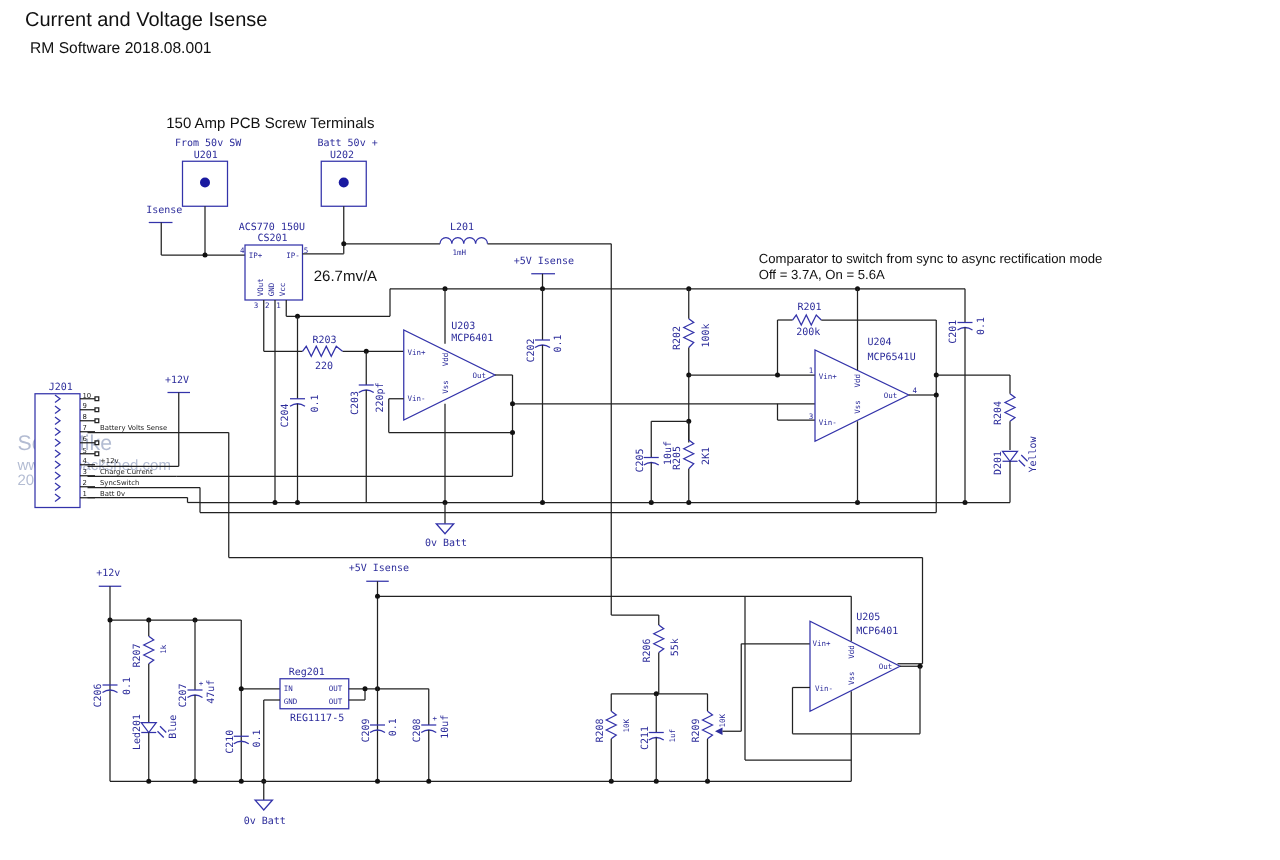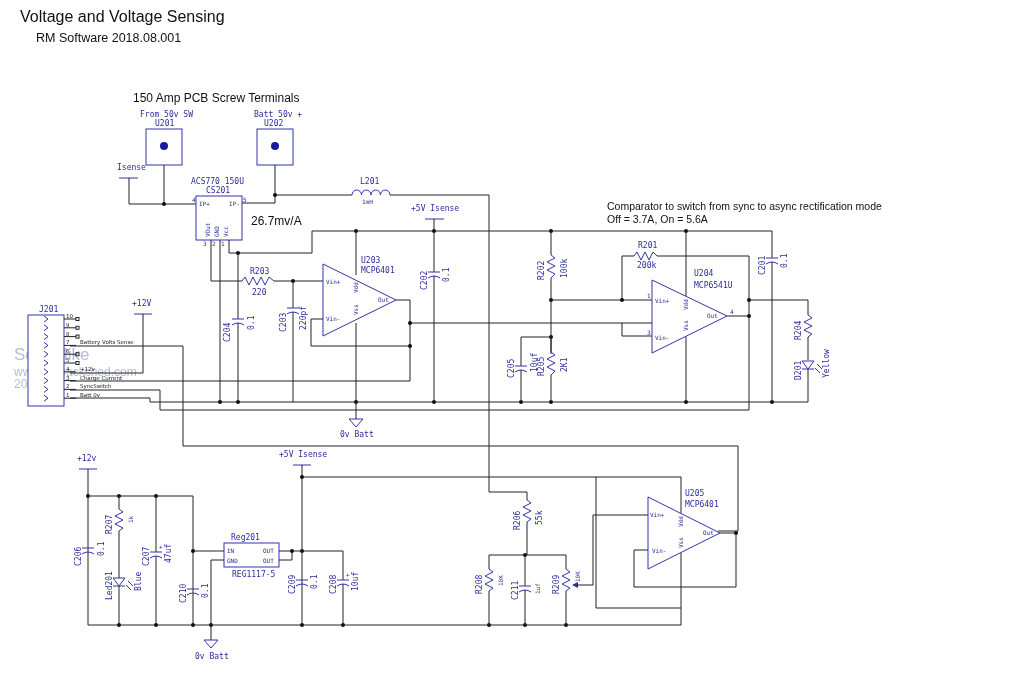--- a/index.html
+++ b/index.html
@@ -1,34 +1,34 @@
 <!DOCTYPE html>
 <html><head>
 <meta charset="utf-8">
 <style>
   html, body { margin: 0; padding: 0; background: #ffffff; }
   body { width: 1024px; height: 688px; position: relative; overflow: hidden; font-family: "Liberation Sans", sans-serif; }
   #title { position: absolute; left: 20px; top: 8px; font-size: 16px; color: #111; }
-  #subtitle { position: absolute; left: 24px; top: 31px; font-size: 12.5px; color: #111; margin-left: 12px; }
+  #subtitle { position: absolute; left: 24px; top: 31px; font-size: 12.5px; color: #111; }
   svg { position: absolute; left: 0; top: 0; }
   .w { stroke: #222; stroke-width: 1; fill: none; }
   .c { stroke: #3333aa; stroke-width: 1; fill: none; }
   .cf { fill: #ffffff; stroke: #3333aa; stroke-width: 1; }
   .dot { fill: #111; }
   .lbl { font-family: "DejaVu Sans Mono", monospace; font-size: 8px; fill: #2b2b9a; }
   .lbls { font-family: "DejaVu Sans Mono", monospace; font-size: 6px; fill: #2b2b9a; }
   .lblk { font-family: "DejaVu Sans", sans-serif; font-size: 5.5px; fill: #222; }
   .big { font-family: "Liberation Sans", sans-serif; font-size: 12px; fill: #111; }
   .note { font-family: "Liberation Sans", sans-serif; font-size: 10.5px; fill: #111; }
   .wm { font-family: "Liberation Sans", sans-serif; fill: #9aa6c4; opacity: 0.75; }
 </style>
 </head>
 <body>
 
-<div id="title">Voltage and Voltage Sensing</div>
+<div id="title">Current and Voltage Isense</div>
 <div id="subtitle">RM Software 2018.08.001</div>
 
 <svg width="1024" height="688" viewBox="0 0 1024 688">
 
   <g>
     <text class="wm" x="14" y="360" font-size="17">SolarMike</text>
     <text class="wm" x="14" y="376" font-size="12">www.thebackshed.com</text>
     <text class="wm" x="14" y="388" font-size="12">2018/8/5</text>
   </g>
 

